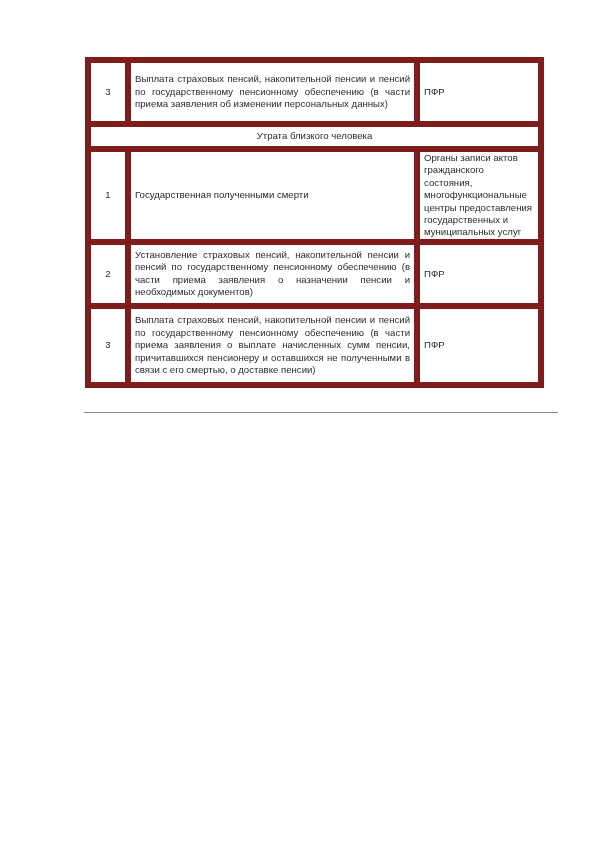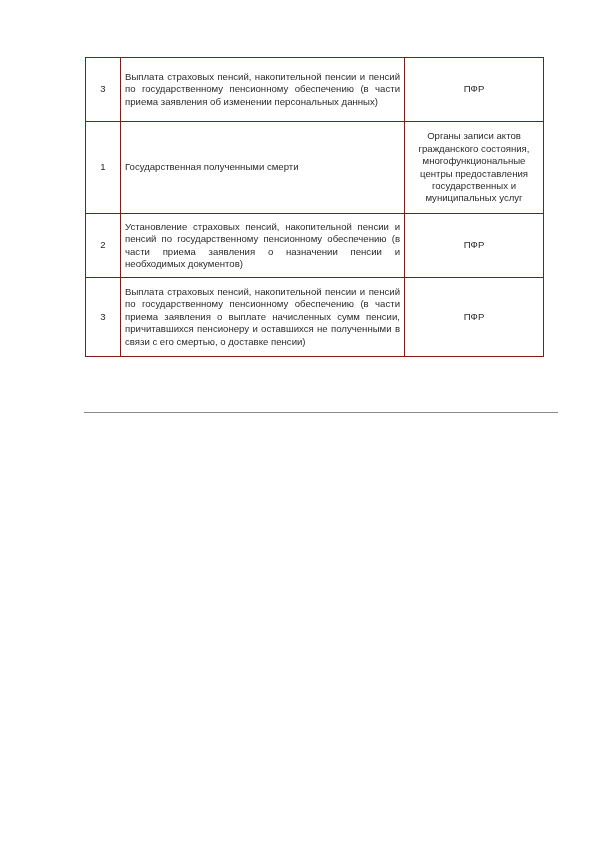--- a/index.html
+++ b/index.html
@@ -25,35 +25,34 @@
       position: absolute;
       left: 85px;
       top: 57px;
       width: 459px;
       border-collapse: collapse;
       table-layout: fixed;
       font-size: 9.6px;
       line-height: 12.4px;
     }
     table.services td {
-      border: 1px solid #7f1d1d;
+      border: 6px solid #7f1d1d;
       padding: 0 4px;
       vertical-align: middle;
     }
     td.num {
       width: 26px;
       text-align: center;
     }
     td.desc {
       width: 275px;
       text-align: justify;
       text-align-last: left;
     }
     td.org {
-      text-align: center;
     }
     td.section {
       text-align: center;
     }
     tr.r1 { height: 64px; }
     tr.r2 { height: 25px; }
     tr.r3 { height: 92px; }
     tr.r4 { height: 64px; }
     tr.r5 { height: 79px; }
     .rule {
@@ -69,20 +68,23 @@
 <body>
 
 <div class="page">
   <table class="services">
     <tbody>
       <tr class="r1">
         <td class="num">3</td>
         <td class="desc">Выплата страховых пенсий, накопительной пенсии и пенсий по государственному пенсионному обеспечению (в части приема заявления об изменении персональных данных)</td>
         <td class="org">ПФР</td>
       </tr>
+      <tr class="r2">
+        <td class="section" colspan="3">Утрата близкого человека</td>
+      </tr>
       <tr class="r3">
         <td class="num">1</td>
         <td class="desc">Государственная полученными смерти</td>
         <td class="org">Органы записи актов гражданского состояния, многофункциональные центры предоставления государственных и муниципальных услуг</td>
       </tr>
       <tr class="r4">
         <td class="num">2</td>
         <td class="desc">Установление страховых пенсий, накопительной пенсии и пенсий по государственному пенсионному обеспечению (в части приема заявления о назначении пенсии и необходимых документов)</td>
         <td class="org">ПФР</td>
       </tr>

